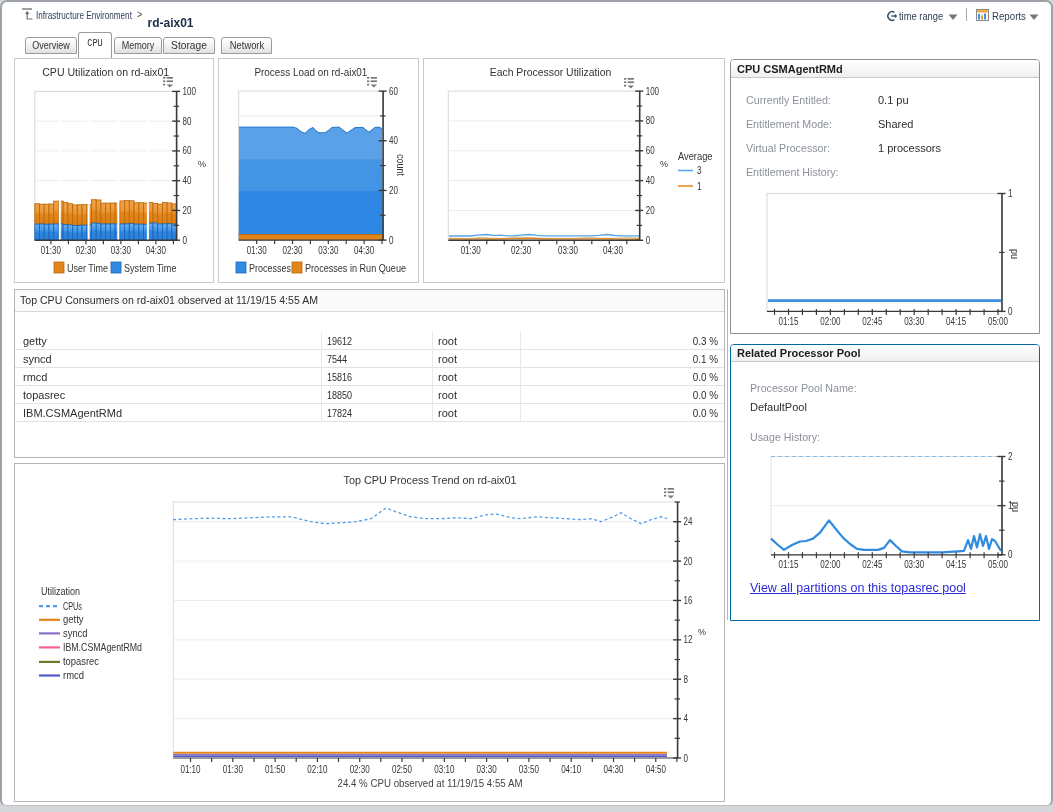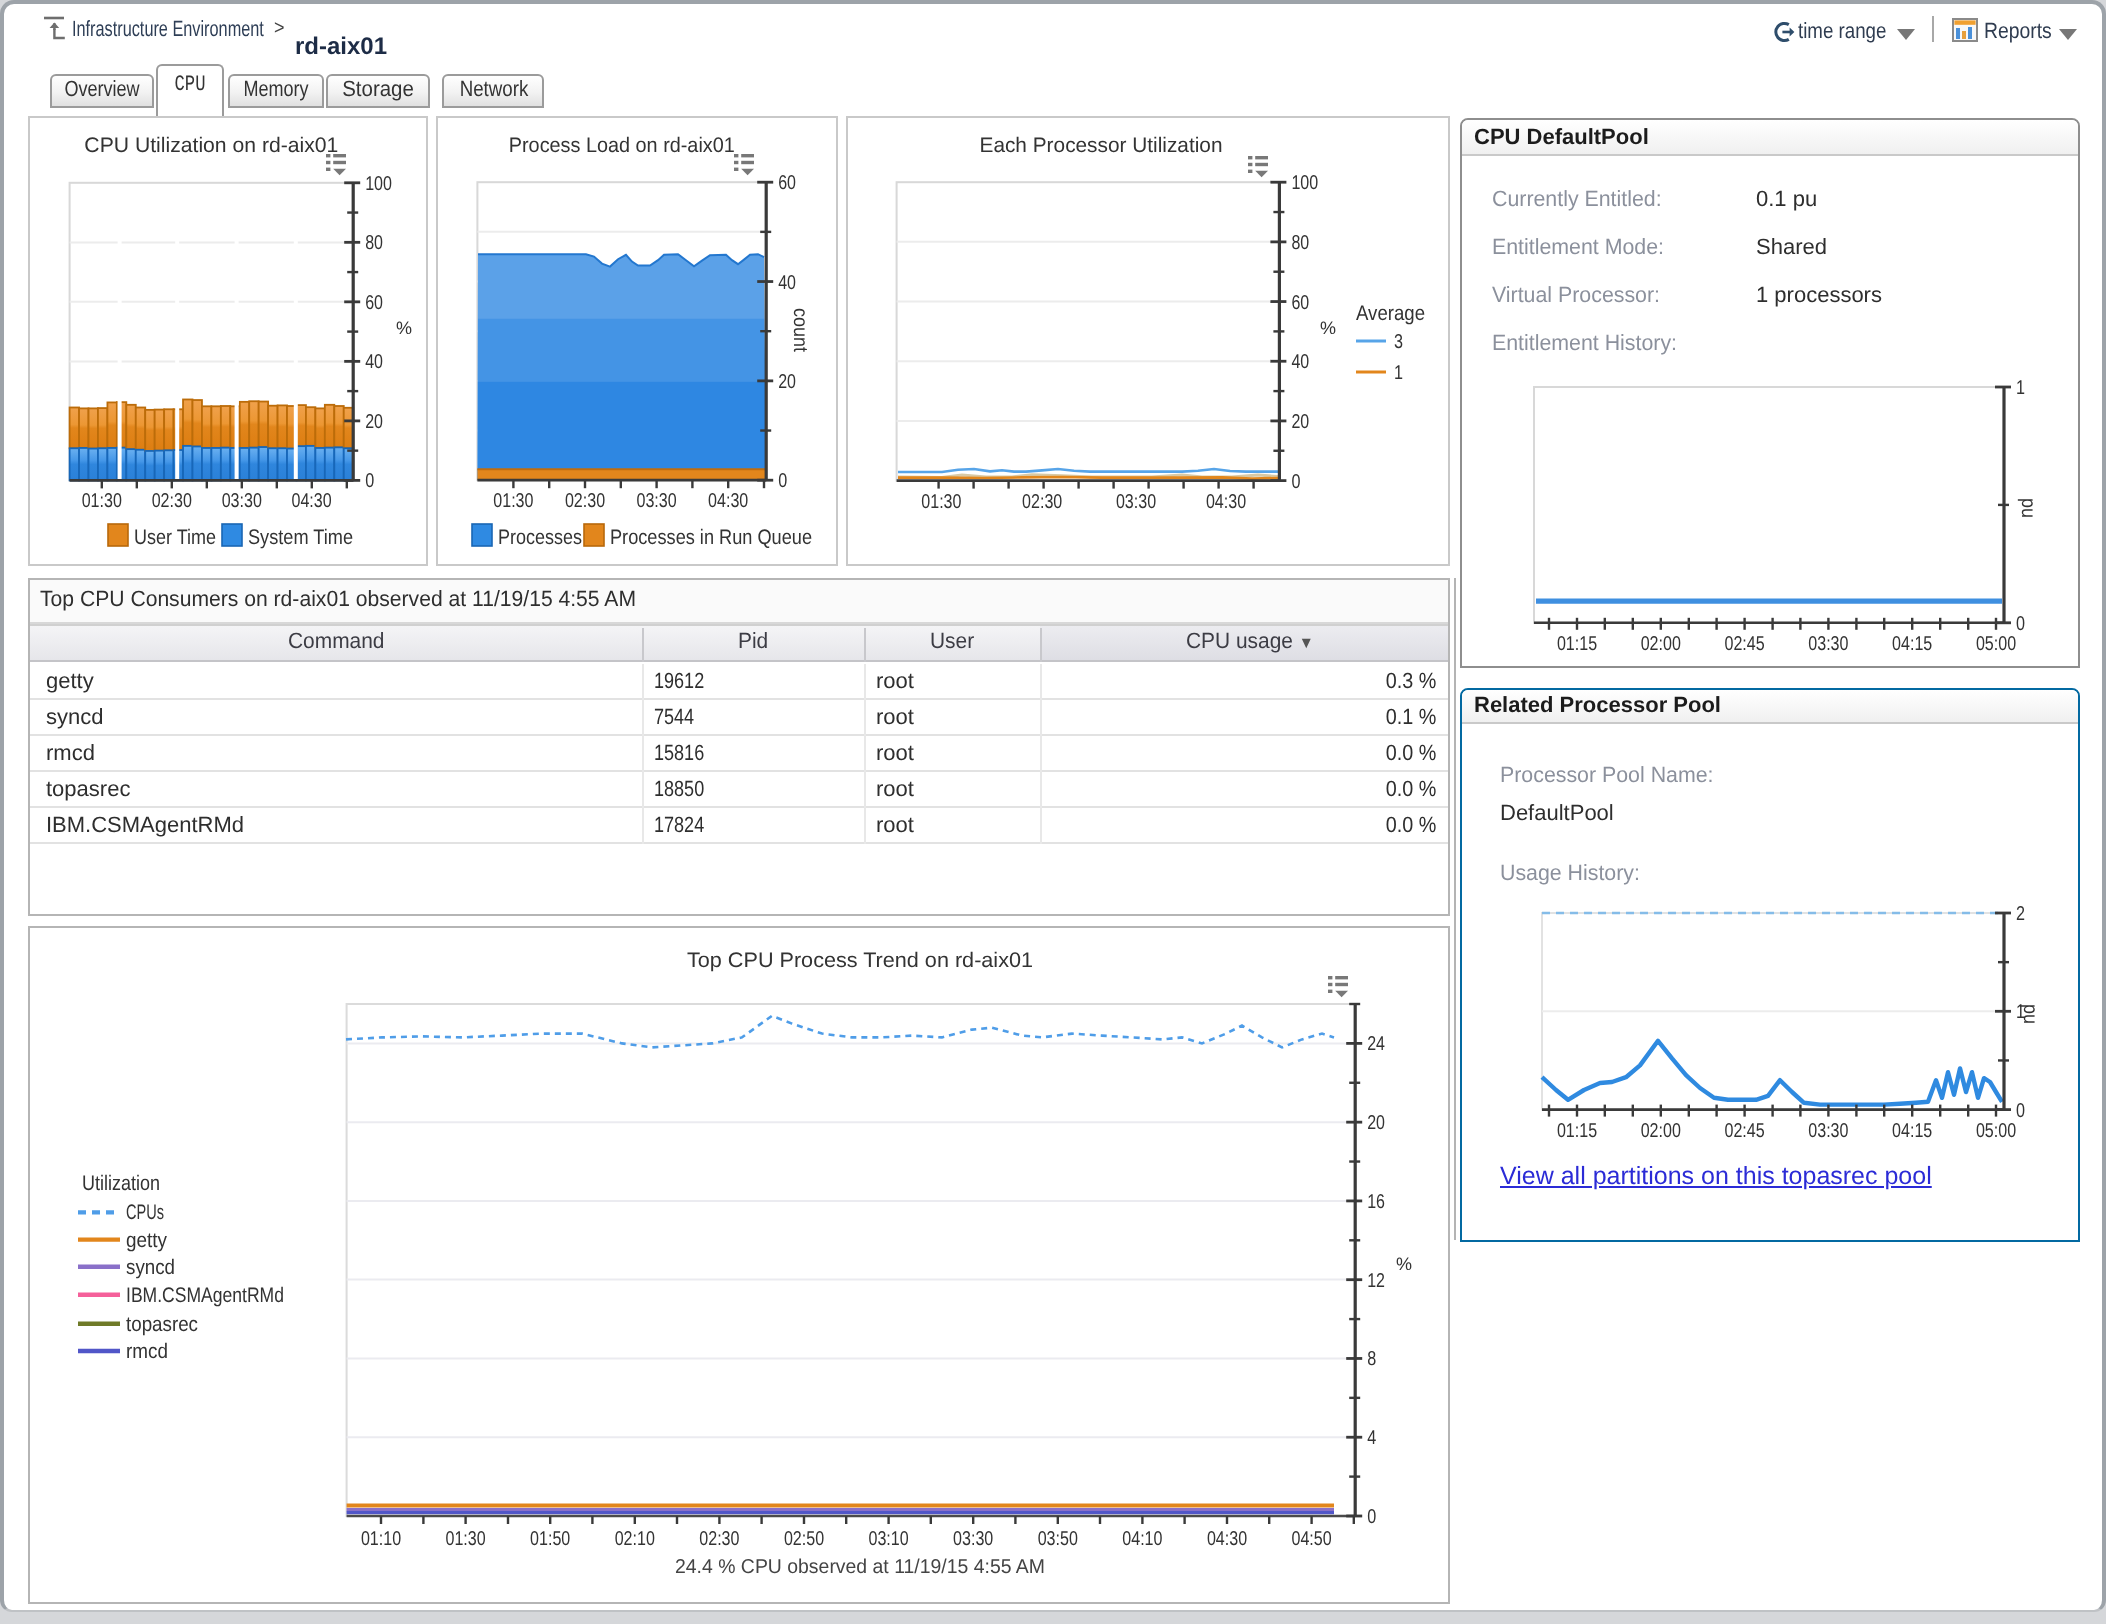--- a/index.html
+++ b/index.html
@@ -318,30 +318,20 @@
       <text x="273" y="115" font-size="10" fill="#333" textLength="4.5" lengthAdjust="spacingAndGlyphs">3</text>
       <line x1="254" y1="127" x2="269" y2="127" stroke="#e2861c" stroke-width="1.5"></line>
       <text x="273" y="130.5" font-size="10" fill="#333" textLength="4.5" lengthAdjust="spacingAndGlyphs">1</text>
     </svg>
   </div>
 
 <div class="panel" style="left:14px;top:289px;width:710.5px;height:168.5px;border:1px solid #b5b5b5">
   <div style="position:absolute;left:0;top:0;right:0;height:21.5px;background:#fafafa;border-bottom:1px solid #d8d8d8">
     <div class="sx" style="left:5px;top:4px;font-size:11px;color:#2e2e2e;transform:scaleX(0.96)">Top CPU Consumers on rd-aix01 observed at 11/19/15 4:55 AM</div>
   </div>
-  <div style="position:absolute;left:0;top:21.5px;width:708.5px;height:19px;background:linear-gradient(#f4f4f6,#e6e6ea);border-top:1px solid #d0d0d0;border-bottom:1px solid #c4c4c8">
-    <div class="sx" style="left:129px;top:50%;font-size:11px;color:#3c3c44;transform:translateY(-50%) scaleX(0.95)">Command</div>
-    <div class="sx" style="left:354px;top:50%;font-size:11px;color:#3c3c44;transform:translateY(-50%) scaleX(0.95)">Pid</div>
-    <div class="sx" style="left:450px;top:50%;font-size:11px;color:#3c3c44;transform:translateY(-50%) scaleX(0.95)">User</div>
-    <div style="position:absolute;left:505px;top:0;width:203.5px;height:100%;background:linear-gradient(#ececf0,#dedee4)"></div>
-    <div class="sx" style="left:578px;top:50%;font-size:11px;color:#3c3c44;transform:translateY(-50%) scaleX(0.95)">CPU usage <span style="font-size:8px;color:#555">▼</span></div>
-    <div class="colline" style="left:306px;top:1px;height:17px;background:#c8c8cc"></div>
-    <div class="colline" style="left:417px;top:1px;height:17px;background:#c8c8cc"></div>
-    <div class="colline" style="left:505px;top:1px;height:17px;background:#c8c8cc"></div>
-  </div>
 <div class="td" style="left:8px;top:41.5px">getty</div>
     <div class="td sx" style="left:312px;top:41.5px;transform:scaleX(0.82)">19612</div>
     <div class="td" style="left:423px;top:41.5px">root</div>
     <div class="td sx" style="right:5px;top:41.5px;transform-origin:100% 50%;transform:scaleX(0.9)">0.3 %</div>
     <div class="rowline" style="top:59.0px"></div>
     <div class="td" style="left:8px;top:59.5px">syncd</div>
     <div class="td sx" style="left:312px;top:59.5px;transform:scaleX(0.82)">7544</div>
     <div class="td" style="left:423px;top:59.5px">root</div>
     <div class="td sx" style="right:5px;top:59.5px;transform-origin:100% 50%;transform:scaleX(0.9)">0.1 %</div>
     <div class="rowline" style="top:77.0px"></div>
@@ -459,21 +449,21 @@
       <text x="48" y="186.89999999999998" font-size="10.5" fill="#333" text-anchor="start" textLength="79" lengthAdjust="spacingAndGlyphs">IBM.CSMAgentRMd</text>
       <line x1="24" y1="197.9" x2="45" y2="197.9" stroke="#6f7a28" stroke-width="2.2"></line>
       <text x="48" y="201.39999999999998" font-size="10.5" fill="#333" text-anchor="start" textLength="36" lengthAdjust="spacingAndGlyphs">topasrec</text>
       <line x1="24" y1="211.5" x2="45" y2="211.5" stroke="#5156c8" stroke-width="2.2"></line>
       <text x="48" y="215.0" font-size="10.5" fill="#333" text-anchor="start" textLength="21" lengthAdjust="spacingAndGlyphs">rmcd</text>
     </svg>
   </div>
 
 <div class="panel" style="left:730px;top:58.5px;width:309.5px;height:275px;border:1px solid #8e8e8e;border-radius:4px 4px 0 0">
   <div class="rp-h">
-      <b>CPU DefaultPool</b>
+      <b>CPU CSMAgentRMd</b>
     </div>
   <div class="lab" style="left:15px;top:34.5px">Currently Entitled:</div>
     <div class="val" style="left:147px;top:34.5px">0.1 pu</div>
   <div class="lab" style="left:15px;top:58.5px">Entitlement Mode:</div>
     <div class="val" style="left:147px;top:58.5px">Shared</div>
   <div class="lab" style="left:15px;top:82.5px">Virtual Processor:</div>
     <div class="val" style="left:147px;top:82.5px">1 processors</div>
   <div class="lab" style="left:15px;top:106.5px">Entitlement History:</div>
   <svg width="307" height="272" viewBox="0 0 307 272" xmlns="http://www.w3.org/2000/svg" style="position:absolute;left:0;top:0">
       <rect x="36" y="133.5" width="235" height="117.89999999999998" fill="#fff" stroke="#d8d8d8" stroke-width="1"></rect>

